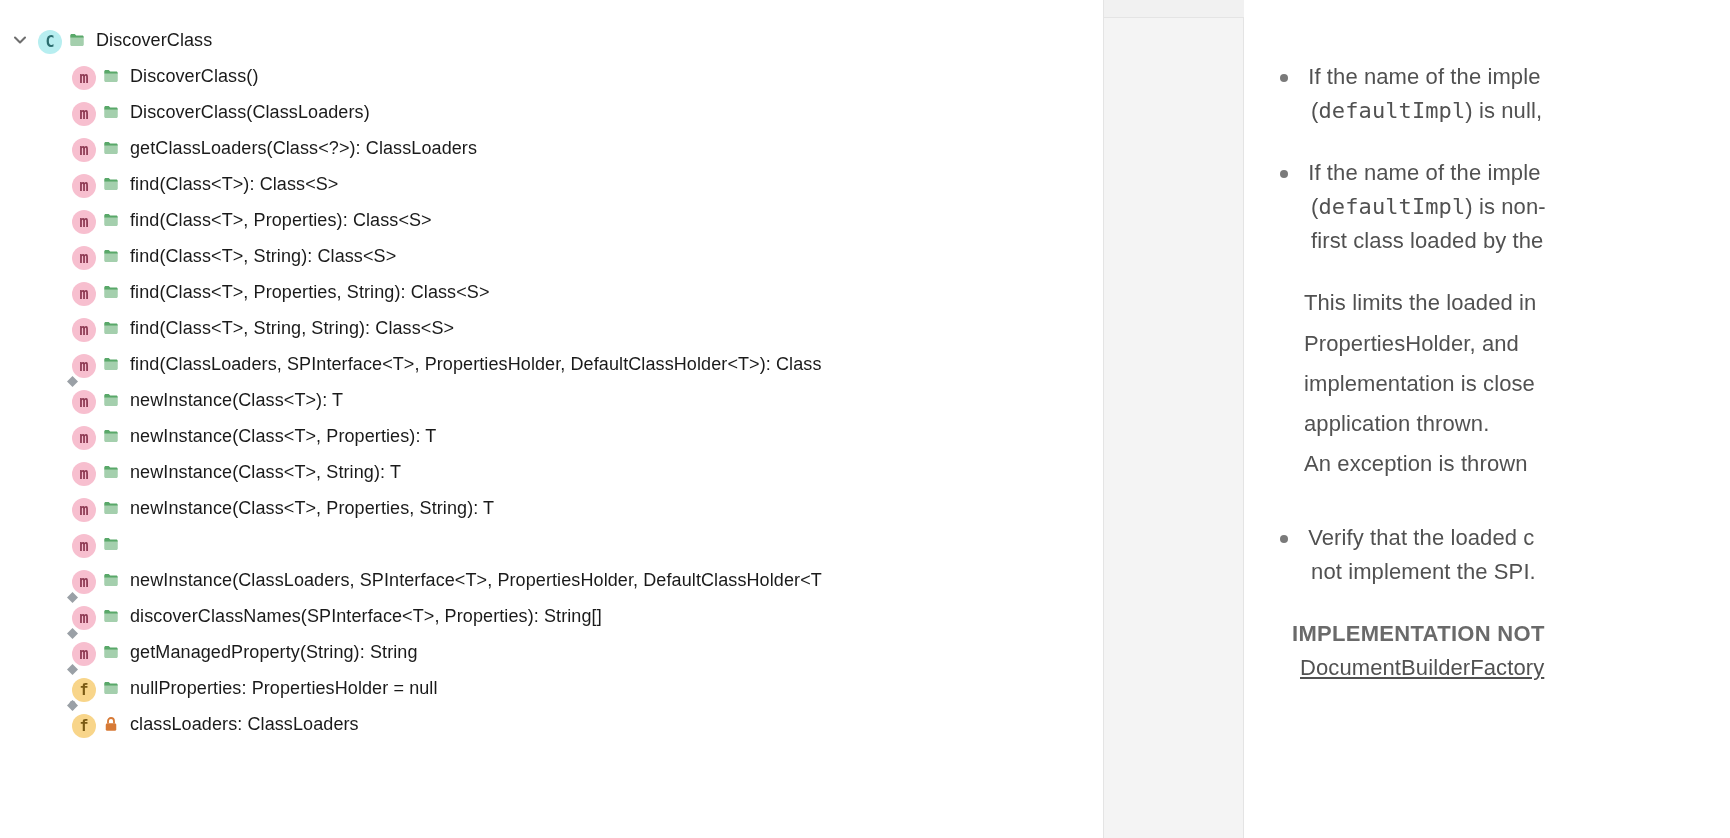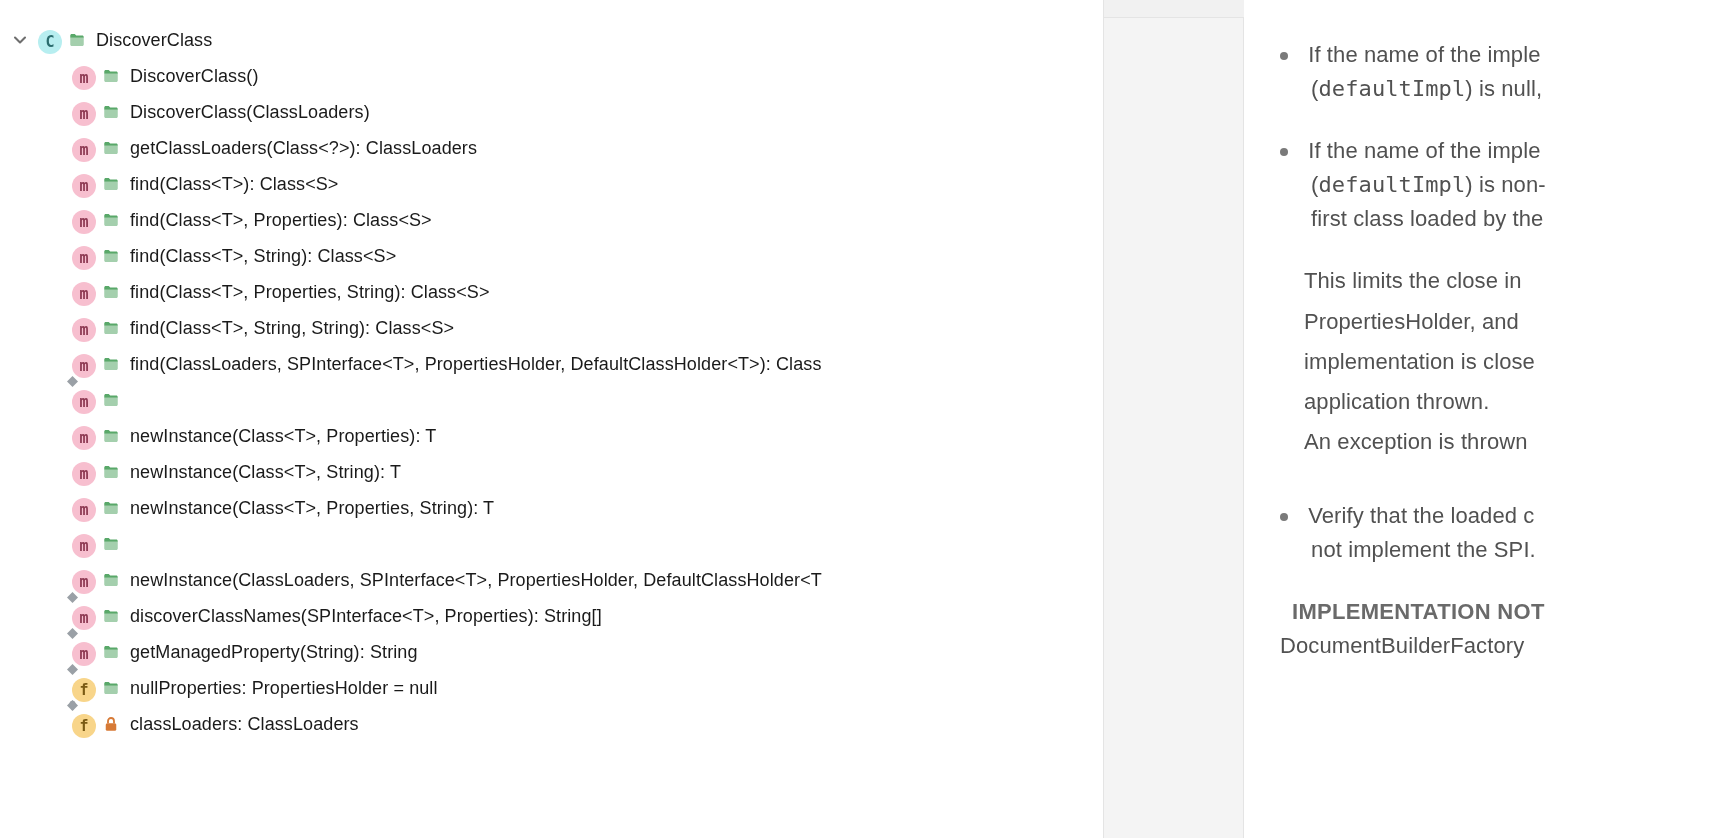--- a/index.html
+++ b/index.html
@@ -37,20 +37,21 @@
     border-right: 1px solid #e4e4e4;
   }
   .gap {
     flex: 0 0 140px;
     background: #f4f4f4;
     border-right: 1px solid #e4e4e4;
   }
   .right {
     flex: 1;
     background: #ffffff;
+    padding-top: 22px;
     position: relative;
     line-height: 1.55;
     color: #515151;
     font-size: 22px;
     letter-spacing: 0.1px;
     overflow: hidden;
   }
   
   .tree-row {
     display: flex;
@@ -151,22 +152,23 @@
     text-align: right;
   }
   .doc .heading {
     font-weight: 700;
     color: #6a6a6a;
     letter-spacing: 0.3px;
     margin-left: 48px;
     white-space: nowrap;
   }
   .doc .afterheading {
-    margin-left: 36px;
+    margin-left: 56px;
     white-space: nowrap;
+    text-decoration: underline;
   }
 </style>
 </head>
 <body>
 
 <div class="toolbar-stub"></div>
 
 <div class="app">
 
   <div class="left">
@@ -255,20 +257,21 @@
               <path fill="#59a869" opacity="0.55" d="M3 9h18v9c0 1.1-.9 2-2 2H5c-1.1 0-2-.9-2-2V9z"></path>
             </svg></span>
           <span class="sig">find(ClassLoaders, SPInterface&lt;T&gt;, PropertiesHolder, DefaultClassHolder&lt;T&gt;): Class</span>
         </div>
         <div class="tree-row child">
           <span class="badge-wrap"><span class="badge method">m</span></span>
           <span class="vis public"><svg viewBox="0 0 24 24" width="18" height="18">
               <path fill="#59a869" d="M3 6c0-1.1.9-2 2-2h4l2 2h8c1.1 0 2 .9 2 2v1H3V6z"></path>
               <path fill="#59a869" opacity="0.55" d="M3 9h18v9c0 1.1-.9 2-2 2H5c-1.1 0-2-.9-2-2V9z"></path>
             </svg></span>
+          <span class="sig">newInstance(Class&lt;T&gt;): T</span>
         </div>
         <div class="tree-row child">
           <span class="badge-wrap"><span class="badge method">m</span></span>
           <span class="vis public"><svg viewBox="0 0 24 24" width="18" height="18">
               <path fill="#59a869" d="M3 6c0-1.1.9-2 2-2h4l2 2h8c1.1 0 2 .9 2 2v1H3V6z"></path>
               <path fill="#59a869" opacity="0.55" d="M3 9h18v9c0 1.1-.9 2-2 2H5c-1.1 0-2-.9-2-2V9z"></path>
             </svg></span>
           <span class="sig">newInstance(Class&lt;T&gt;, Properties): T</span>
         </div>
         <div class="tree-row child">
@@ -361,21 +364,21 @@
 
     <ul class="bulleted">
       <li>
         <span>If the name of the imple</span><br>
         &nbsp;&nbsp;&nbsp;&nbsp;&nbsp;(<code class="mono">defaultImpl</code><span>) is non-</span><br>
         &nbsp;&nbsp;&nbsp;&nbsp;&nbsp;<span>first class loaded by the</span>
       </li>
     </ul>
 
 
-    <div class="para">This limits the close in</div>
+    <div class="para">This limits the loaded in</div>
     <div class="para">PropertiesHolder, and</div>
     <div class="para">implementation is close</div>
     <div class="para">application thrown.</div>
     <div class="para last">An exception is thrown</div>
 
     <ul class="bulleted">
       <li>
         <span>Verify that the loaded c</span><br>
         &nbsp;&nbsp;&nbsp;&nbsp;&nbsp;<span>not implement the SPI.</span>
       </li>

